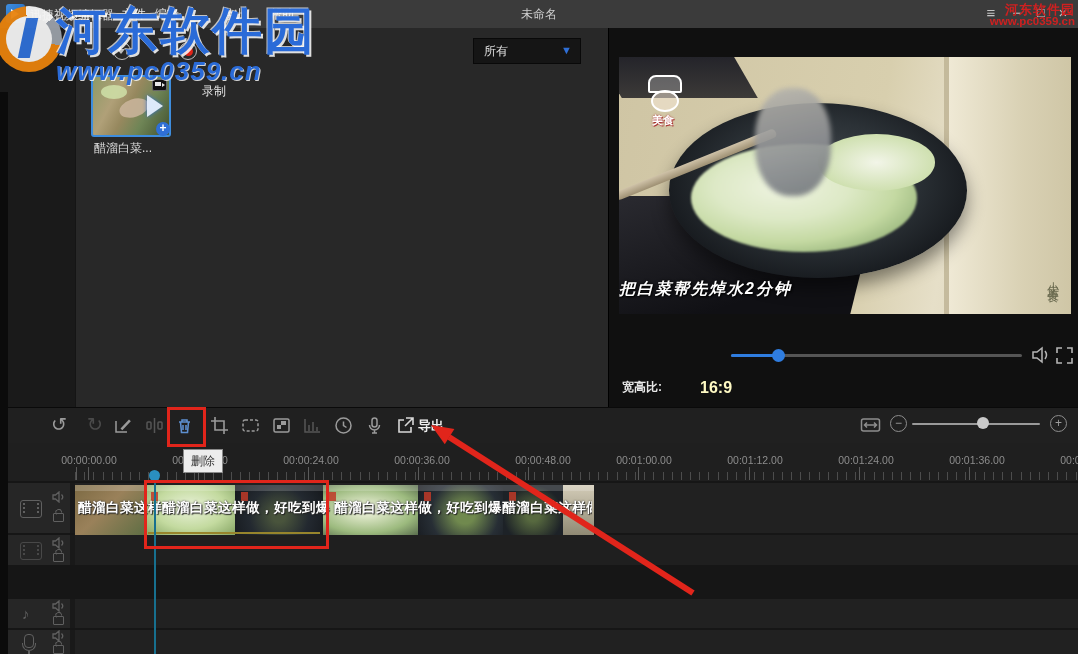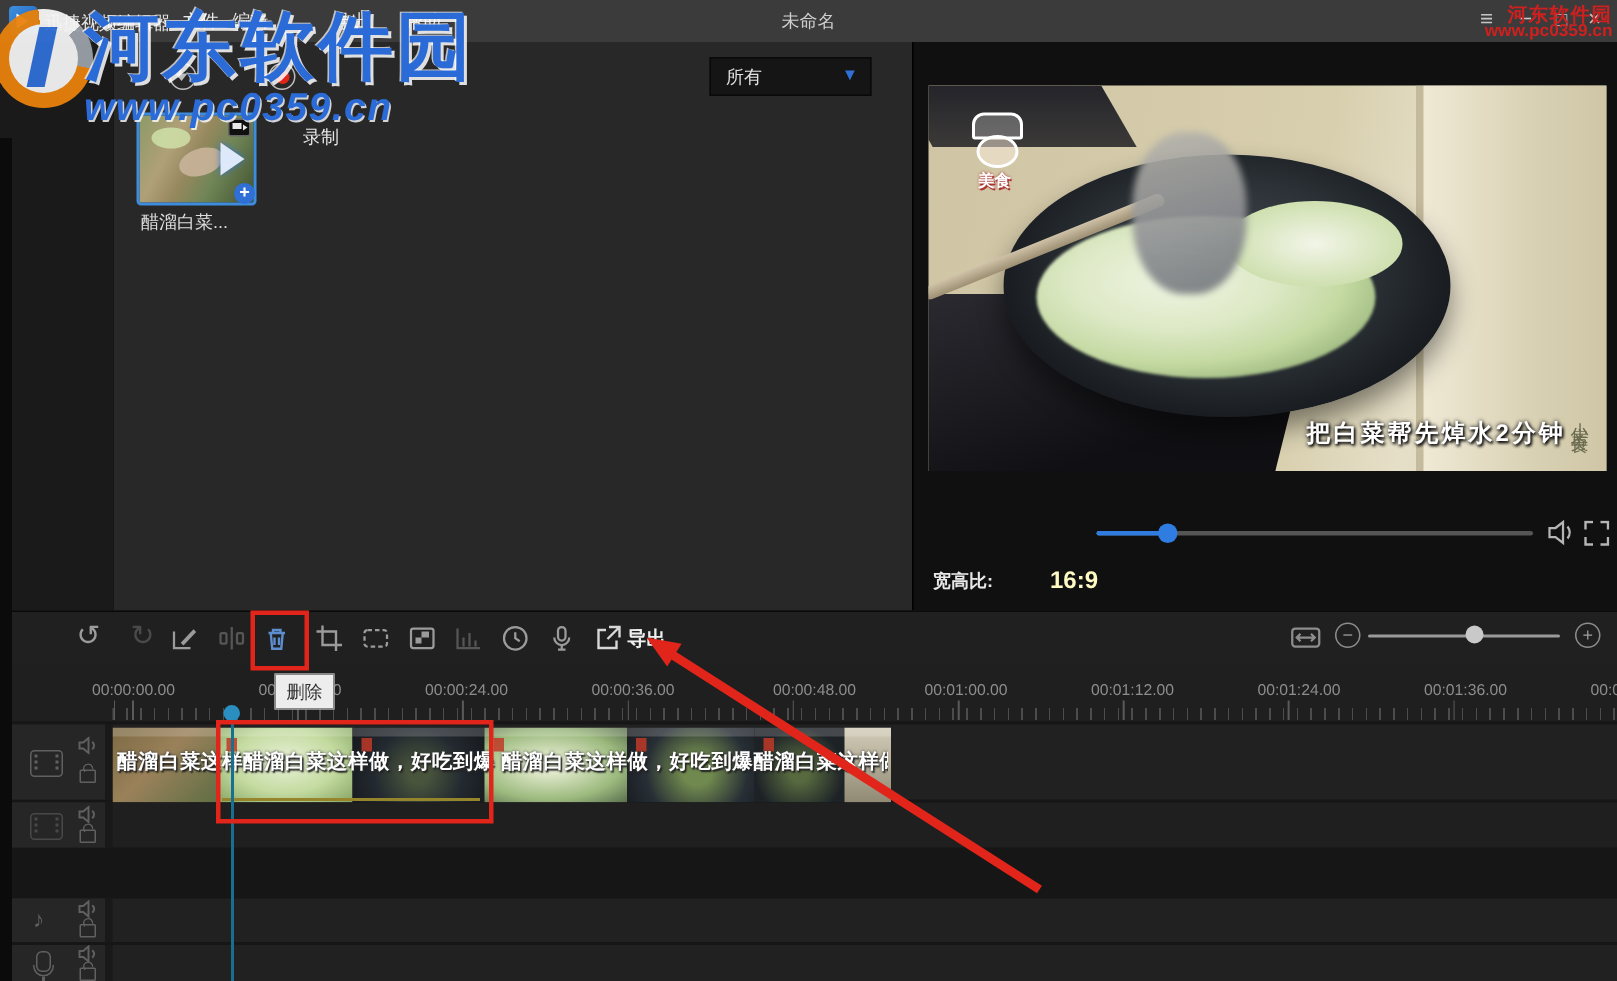--- a/index.html
+++ b/index.html
@@ -80,22 +80,22 @@
       linear-gradient(#cfc2a8,#9d8f72);transform:rotate(-22deg);border-radius:4px;}
   .spat-head{position:absolute;left:30%;top:12%;width:17%;height:42%;border-radius:45%;
       background:linear-gradient(165deg,#b8b6ae,#8e9094 60%,#70757a);filter:blur(2.5px);opacity:.9;}
   .chef{position:absolute;left:22px;top:18px;width:44px;height:58px;color:#fff;text-align:center;}
   .chef .hat{position:absolute;left:7px;top:0;width:30px;height:14px;border:2px solid #fff;
       border-radius:8px 8px 2px 2px;background:rgba(255,255,255,.25);}
   .chef .face{position:absolute;left:10px;top:15px;width:24px;height:18px;border:2px solid #fff;
       border-radius:50%;background:rgba(250,235,220,.5);}
   .chef .txt{position:absolute;left:0;top:38px;width:44px;font-size:11px;font-weight:bold;color:#fff;
       text-shadow:0 0 2px #a33,1px 1px 0 #a33;}
-  .vsub{position:absolute;left:0;right:6%;bottom:14px;text-align:right;font-size:16px;font-weight:bold;
-      color:#fff;text-shadow:1px 1px 2px #000,0 0 3px #000;letter-spacing:2px;}
+  .vsub{position:absolute;left:0;right:6%;bottom:14px;text-align:left;font-size:16px;font-weight:bold;
+      color:#fff;text-shadow:1px 1px 2px #000,0 0 3px #000;letter-spacing:2px;font-style:italic;}
   .vside{position:absolute;right:10px;bottom:30px;writing-mode:vertical-rl;font-size:12px;
       color:#6b6b50;letter-spacing:3px;font-family:"Liberation Serif","DejaVu Serif",serif;}
   .seek{left:731px;top:354px;width:291px;height:3px;background:#555;border-radius:2px;}
   .seek-fill{left:731px;top:354px;width:47px;height:3px;background:#2f7de0;border-radius:2px;}
   .seek-dot{left:772px;top:349px;width:13px;height:13px;border-radius:50%;background:#2f7de0;}
   .aspect-lbl{left:622px;top:379px;font-size:12px;color:#e8e8e8;font-weight:bold;}
   .aspect-val{left:684px;top:379px;font-size:16px;color:#fef9c3;font-weight:bold;margin-left:16px;}
   .timecode{left:812px;top:379px;width:260px;text-align:right;font-size:12.5px;color:#ededed;}
   
   .toolbar{left:0;top:407px;width:1078px;height:36px;background:#202020;border-top:1px solid #0a0a0a;}

